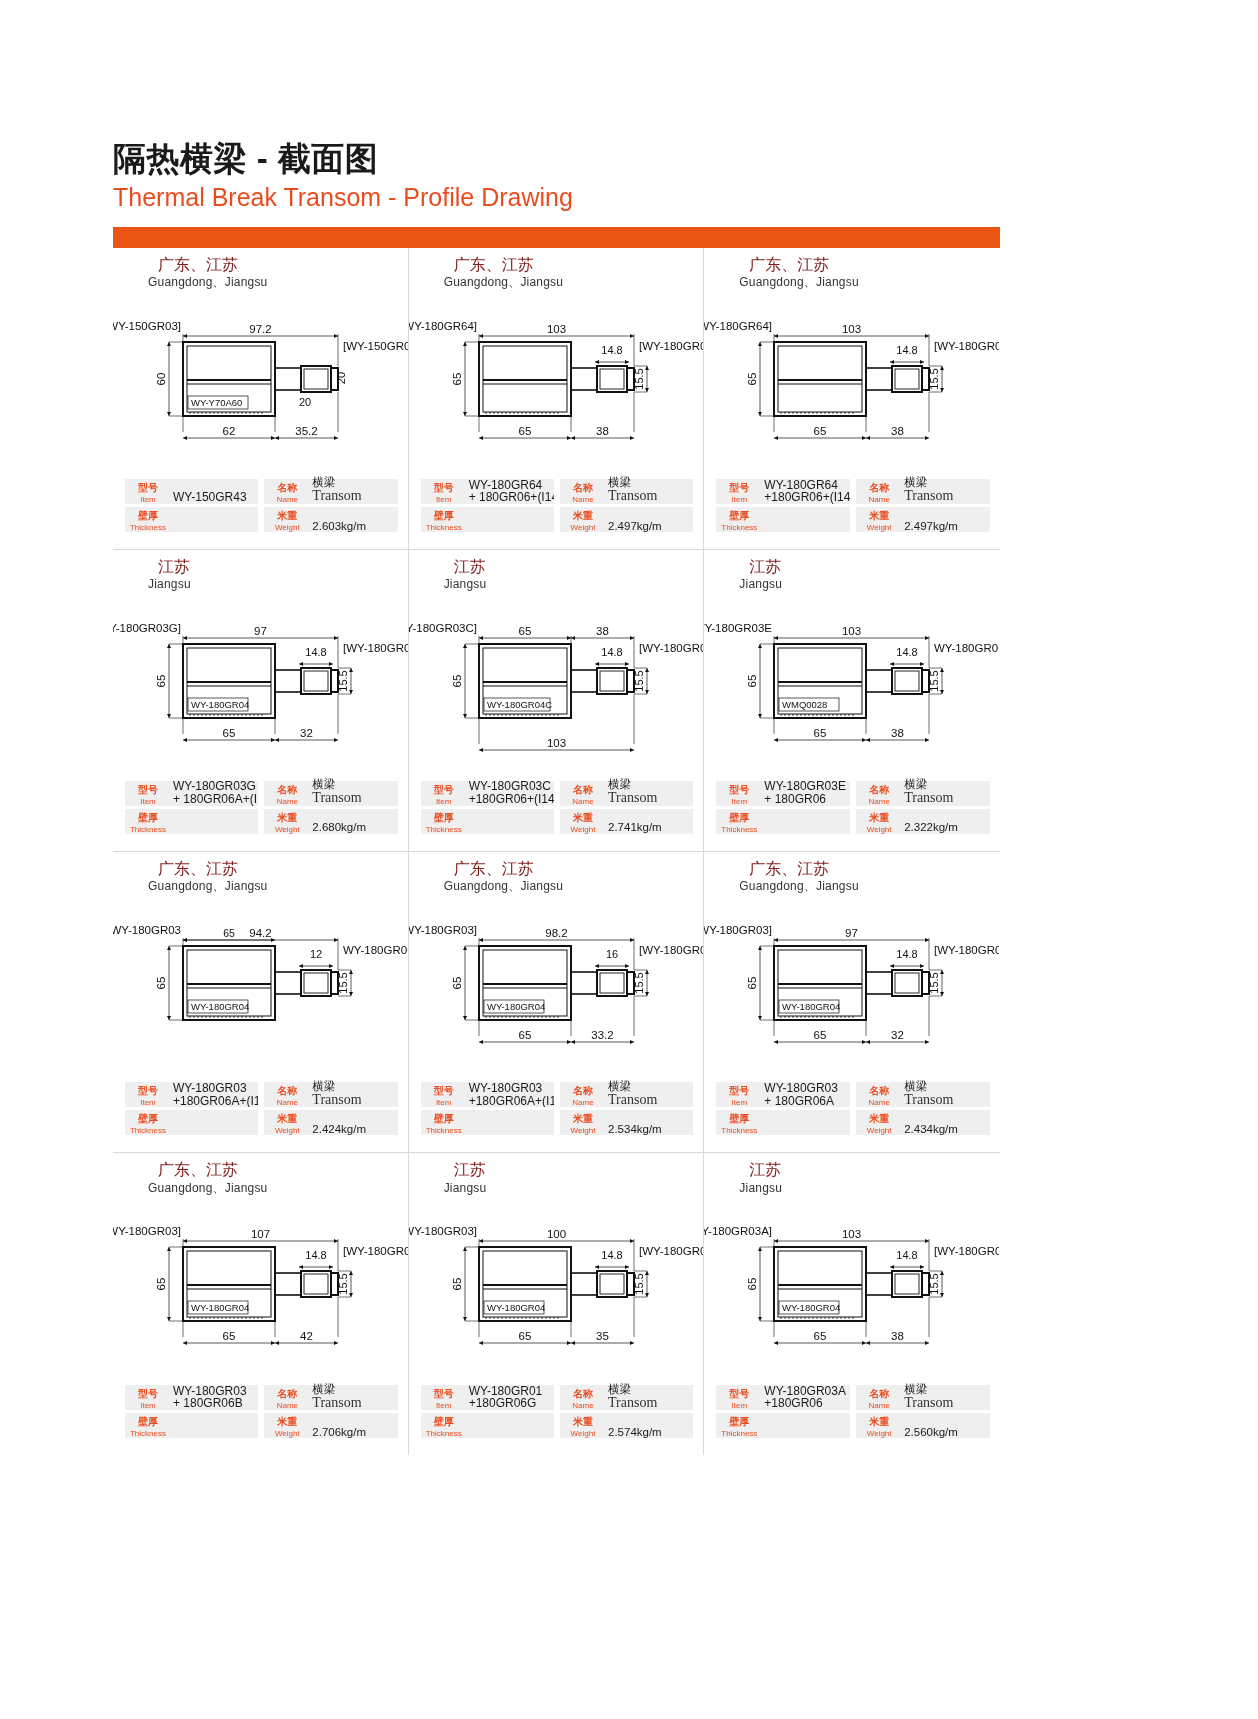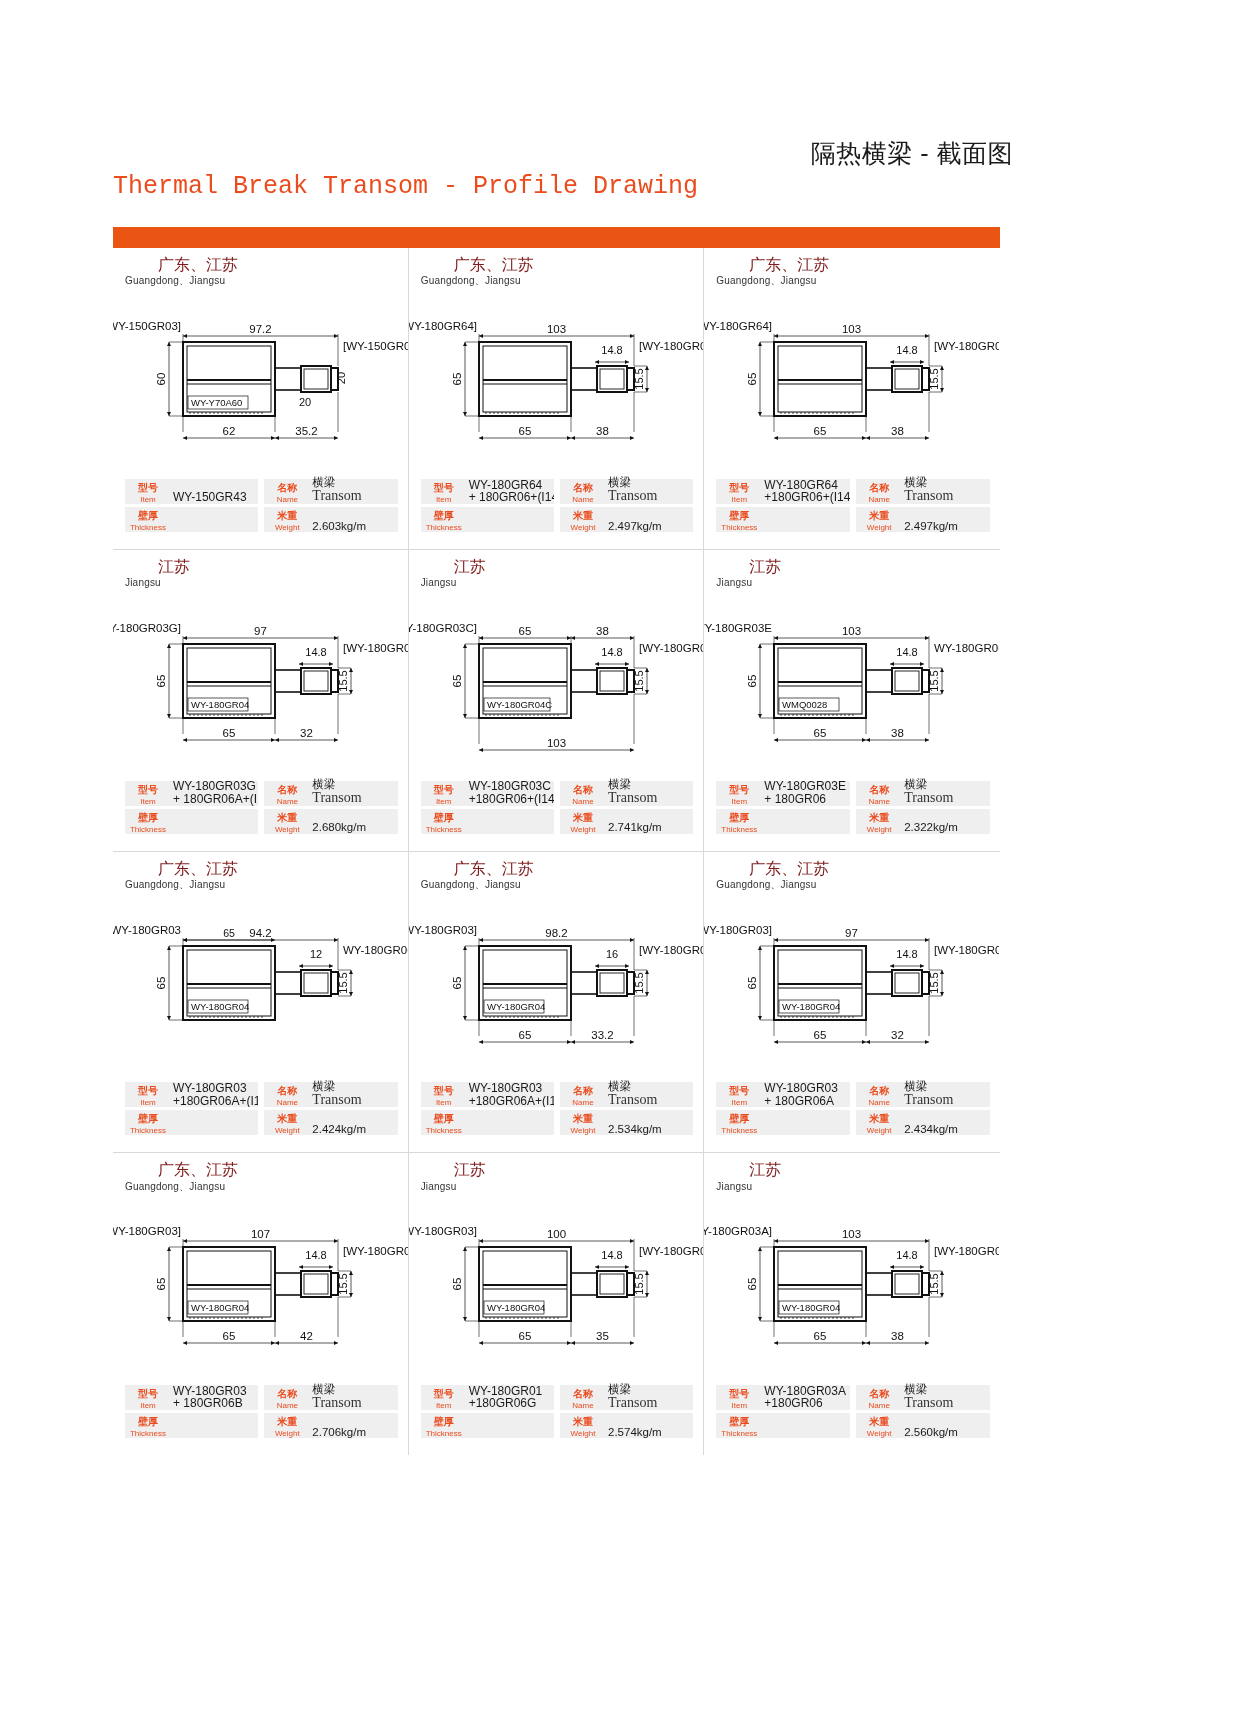--- a/index.html
+++ b/index.html
@@ -5,35 +5,35 @@
   html,body{margin:0;padding:0;background:#ffffff;}
   body{
     width:1258px;height:1719px;
     font-family:"Liberation Sans","DejaVu Sans",sans-serif;
     color:#1a1a1a;-webkit-font-smoothing:antialiased;
   }
   .page{position:relative;width:1258px;height:1719px;}
 
   
   .header{position:absolute;left:113px;top:138px;width:900px;}
-  .title-cn{font-size:25px;font-weight:normal;color:#1a1a1a;letter-spacing:.5px;line-height:1.25;text-align:right;}
-  .title-en{font-size:25px;color:#ea4c1e;line-height:1.3;margin-top:2px;font-weight:normal;font-family:Liberation Mono, monospace;}
+  .title-cn{font-size:33px;font-weight:bold;color:#1a1a1a;letter-spacing:.5px;line-height:1.25;}
+  .title-en{font-size:25px;color:#ea4c1e;line-height:1.3;margin-top:2px;font-weight:normal;}
   .orange-bar{position:absolute;left:113px;top:227px;width:887px;height:21px;background:#ea5514;}
 
   
   .grid{position:absolute;left:113px;top:248px;width:887px;height:1207px;
         display:grid;grid-template-columns:1fr 1fr 1fr;grid-template-rows:1fr 1fr 1fr 1fr;}
   .cell{position:relative;border-right:1px solid #d8d8d8;border-bottom:1px solid #d8d8d8;
         box-sizing:border-box;padding:10px 8px 0 8px;overflow:hidden;background:#fff;}
   .cell:nth-child(3n){border-right:none;}
   .cell:nth-child(n+10){border-bottom:none;}
 
   .region{position:absolute;left:12px;top:8px;}
   .region-cn{font-size:16px;color:#7f1d1d;line-height:1.15;margin-left:33px;}
-  .region-en{font-size:10px;color:#333;line-height:1.2;margin-top:1px;letter-spacing:.2px;}
+  .region-en{font-size:12px;color:#333;line-height:1.2;margin-top:1px;letter-spacing:.2px;margin-left:23px;}
 
   
   .draw{position:absolute;left:0;top:52px;width:100%;height:195px;}
   .draw svg{display:block;}
 
   
   .spec{position:absolute;left:12px;right:10px;bottom:14px;}
   .spec-row{display:flex;margin-bottom:3px;}
   .spec-half{flex:1;display:flex;align-items:flex-end;background:#efefef;height:25px;min-width:0;}
   .spec-half + .spec-half{margin-left:6px;}

